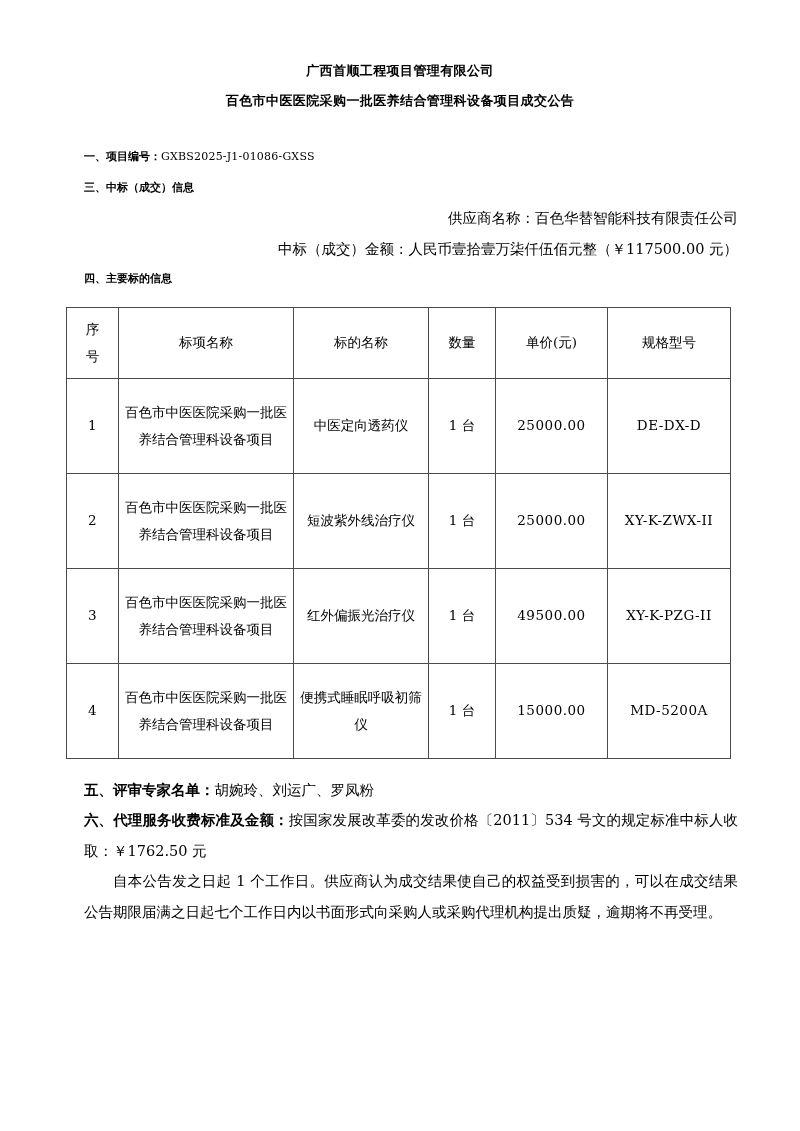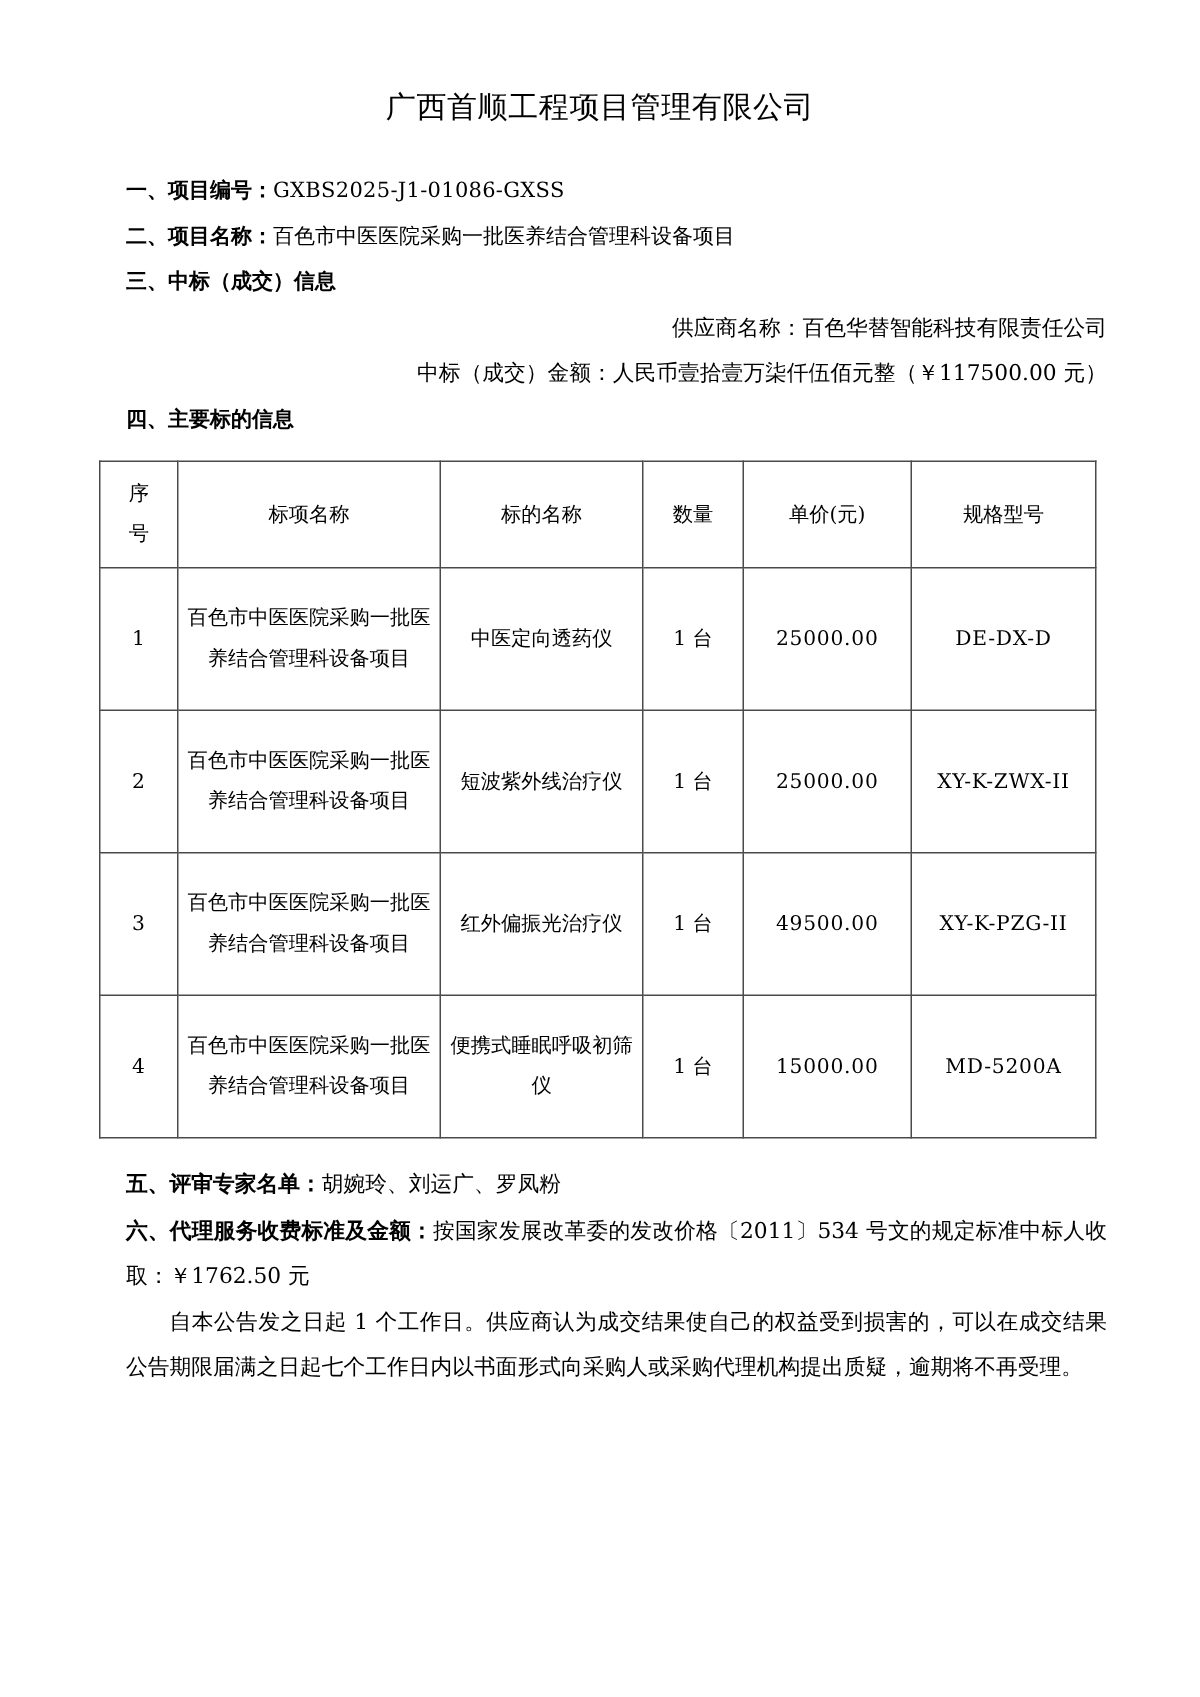--- a/index.html
+++ b/index.html
@@ -17,35 +17,35 @@
     height: 1131px;
     background: #ffffff;
     box-sizing: border-box;
     padding: 56px 62px 0 62px;
     overflow: hidden;
   }
 
   
   .doc-title {
     text-align: center;
-    font-weight: normal;
-    font-size: 20px;
+    font-weight: bold;
+    font-size: 13px;
     line-height: 30px;
     letter-spacing: 0.4px;
     margin: 0;
   }
   .doc-title .line1 { display: block; }
   .doc-title .line2 { display: block; }
 
   
   .sections {
     margin-top: 26px;
   }
   .sec {
-    font-size: 14px;
+    font-size: 11px;
     line-height: 30.5px;
     padding-left: 22px;
     white-space: nowrap;
   }
   .sec-head {
     font-weight: bold;
   }
   .sec-body {
     font-weight: normal;
   }
@@ -117,31 +117,29 @@
   }
   .bold { font-weight: bold; margin-top: 32px; }
 </style>
 </head>
 <body>
 
 <div class="page">
 
   <div class="doc-title">
     <span class="line1">广西首顺工程项目管理有限公司</span>
+    <span class="line2">百色市中医医院采购一批医养结合管理科设备项目成交公告</span>
   </div>
 
   <div class="sections">
 
     <div class="sec">
       <span class="sec-head">一、项目编号：</span><span class="sec-body num-txt">GXBS2025-J1-01086-GXSS</span>
     </div>
 
-    <div class="sec">
-      <span class="sec-head">二、项目名称：</span><span class="sec-body">百色市中医医院采购一批医养结合管理科设备项目</span>
-    </div>
 
     <div class="sec sec-head">三、中标（成交）信息</div>
 
     <div class="sub">供应商名称：百色华替智能科技有限责任公司</div>
     <div class="sub">中标（成交）金额：人民币壹拾壹万柒仟伍佰元整（￥117500.00 元）</div>
 
     <div class="sec sec-head">四、主要标的信息</div>
   </div>
 
   <div class="tbl-wrap">

